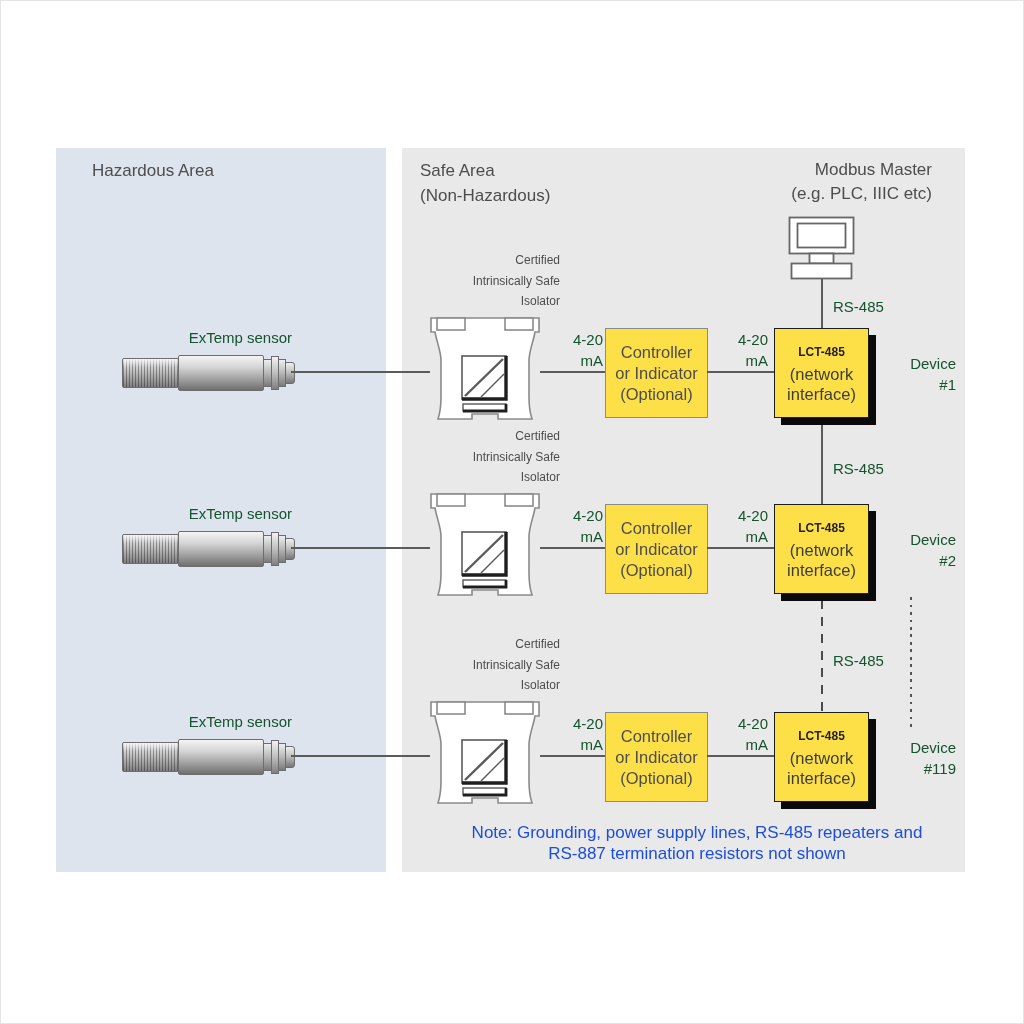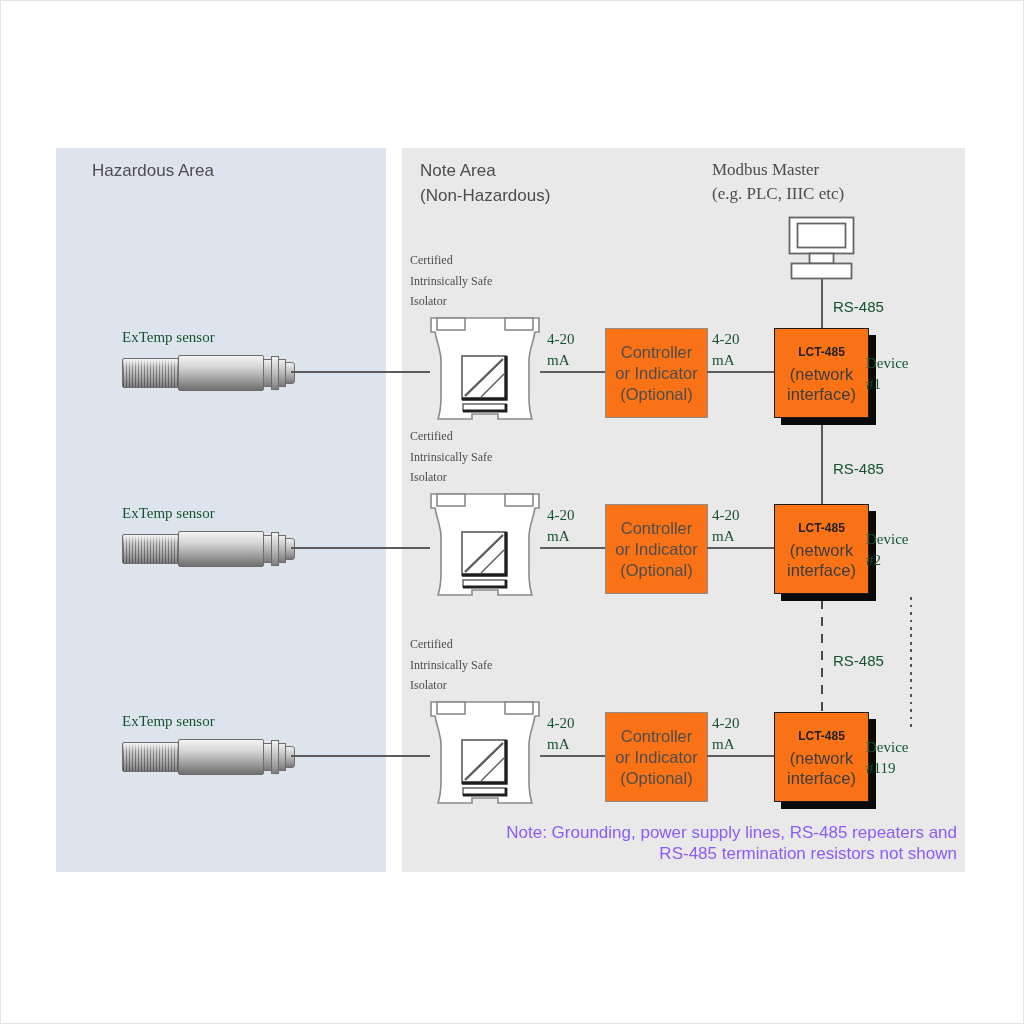--- a/index.html
+++ b/index.html
@@ -6,62 +6,62 @@
   .canvas{
     position:relative;width:1024px;height:1024px;background:#ffffff;
     font-family:"Liberation Sans",sans-serif;color:#4a4a4a;overflow:hidden;
     box-shadow:inset 0 0 0 1px #e4e4e4;
   }
   .abs{position:absolute;}
   .panel{position:absolute;top:148px;height:724px;}
   .panel-hazard{left:56px;width:330px;background:#dee4ee;}
   .panel-safe{left:402px;width:563px;background:#e9e9e9;}
   .hdr{position:absolute;font-size:17px;line-height:25px;color:#4d4d4d;}
-  .center{text-align:left;font-family:Liberation Serif, serif;}
+  .center{text-align:right;}
   .row{position:absolute;left:0;width:1024px;height:200px;}
   .wire{position:absolute;height:2px;background:#5b5b5b;}
   .vline{position:absolute;width:2px;background:#5b5b5b;}
   .vline-dashed{position:absolute;width:2px;background:repeating-linear-gradient(180deg,#4a4a4a 0 9px,transparent 9px 17px);}
   .vline-dotted{position:absolute;width:2px;background:repeating-linear-gradient(180deg,#555 0 2.5px,transparent 2.5px 7.5px);}
   .lbl{position:absolute;font-size:15px;line-height:21px;color:#14532d;}
   .lbl-sm{position:absolute;font-size:12px;line-height:20.5px;color:#4d4d4d;}
-  .box{position:absolute;background:#f97316;display:flex;flex-direction:column;align-items:center;justify-content:center;}
+  .box{position:absolute;background:#fde047;display:flex;flex-direction:column;align-items:center;justify-content:center;}
   .box-controller{border:1px solid #8c8c8c;width:101px;height:88px;font-size:16.5px;line-height:21px;color:#4d4d4d;}
   .box-lct{border:1.5px solid #1d1d1d;width:93px;height:88px;font-size:16.5px;line-height:20px;color:#3d3d3d;box-shadow:7px 7px 0 #0a0a0a;}
   .lct-title{font-weight:bold;color:#1f1f1f;font-size:12px;margin-bottom:2px;}
   
   .sensor{position:absolute;width:170px;height:34px;}
   .sensor .threads{position:absolute;left:0;top:3px;width:55px;height:28px;border:1px solid #6d6d6d;border-radius:2px;
     background:linear-gradient(180deg,rgba(255,255,255,.85),rgba(255,255,255,0) 30%,rgba(0,0,0,.38) 100%),
     repeating-linear-gradient(90deg,#8b8b8b 0 1px,#cfcfcf 1px 3px);}
   .sensor .body{position:absolute;left:56px;top:0;width:84px;height:34px;border:1px solid #6d6d6d;border-radius:2px;
     background:linear-gradient(180deg,#f4f4f4 0%,#d6d6d6 32%,#a5a5a5 65%,#6f6f6f 100%);}
   .sensor .r1{position:absolute;left:141px;top:4px;width:7px;height:26px;border:1px solid #6d6d6d;
     background:linear-gradient(180deg,#eee,#bdbdbd 45%,#7a7a7a);}
   .sensor .r2{position:absolute;left:149px;top:1px;width:6px;height:32px;border:1px solid #6d6d6d;
     background:linear-gradient(180deg,#f2f2f2,#c4c4c4 45%,#808080);}
   .sensor .r3{position:absolute;left:156px;top:4px;width:6px;height:26px;border:1px solid #6d6d6d;
     background:linear-gradient(180deg,#eee,#bdbdbd 45%,#7a7a7a);}
   .sensor .tip{position:absolute;left:163px;top:7px;width:8px;height:20px;border:1px solid #6d6d6d;border-radius:0 3px 3px 0;
     background:linear-gradient(180deg,#efefef,#bbb 50%,#777);}
-  .note{position:absolute;font-size:17px;line-height:21px;color:#8b5cf6;text-align:right;}
+  .note{position:absolute;font-size:17px;line-height:21px;color:#1d4ed8;text-align:center;}
 </style>
 </head>
 <body>
 
 <div class="canvas">
 
   <div class="panel panel-hazard"></div>
   <div class="panel panel-safe"></div>
 
   <div class="hdr" style="left:92px;top:158px;">
     <div>Hazardous Area</div>
   </div>
   <div class="hdr" style="left:420px;top:158px;">
-    <div>Note Area</div>
+    <div>Safe Area</div>
     <div>(Non-Hazardous)</div>
   </div>
 
   <div class="hdr center" style="left:712px;top:158px;width:220px;line-height:24px;">
     <div>Modbus Master</div>
     <div>(e.g. PLC, IIIC etc)</div>
   </div>
   <svg class="abs" style="left:788px;top:216px;" width="68" height="64" viewBox="0 0 68 64">
     <rect x="1.5" y="1.5" width="64" height="36" fill="#ffffff" stroke="#666" stroke-width="1.8"></rect>
     <rect x="9.5" y="7.5" width="48" height="24" fill="#ffffff" stroke="#666" stroke-width="1.8"></rect>
@@ -252,16 +252,16 @@
     </div>
 
     <div class="lbl center" style="left:866px;top:111px;width:90px;">
       <div>Device</div>
       <div>#119</div>
     </div>
   </div>
 
   <div class="note" style="left:437px;top:822px;width:520px;">
     <div>Note: Grounding, power supply lines, RS-485 repeaters and</div>
-    <div>RS-485 termination resistors not shown</div>
+    <div>RS-887 termination resistors not shown</div>
   </div>
 
 </div>
 
 </body></html>

